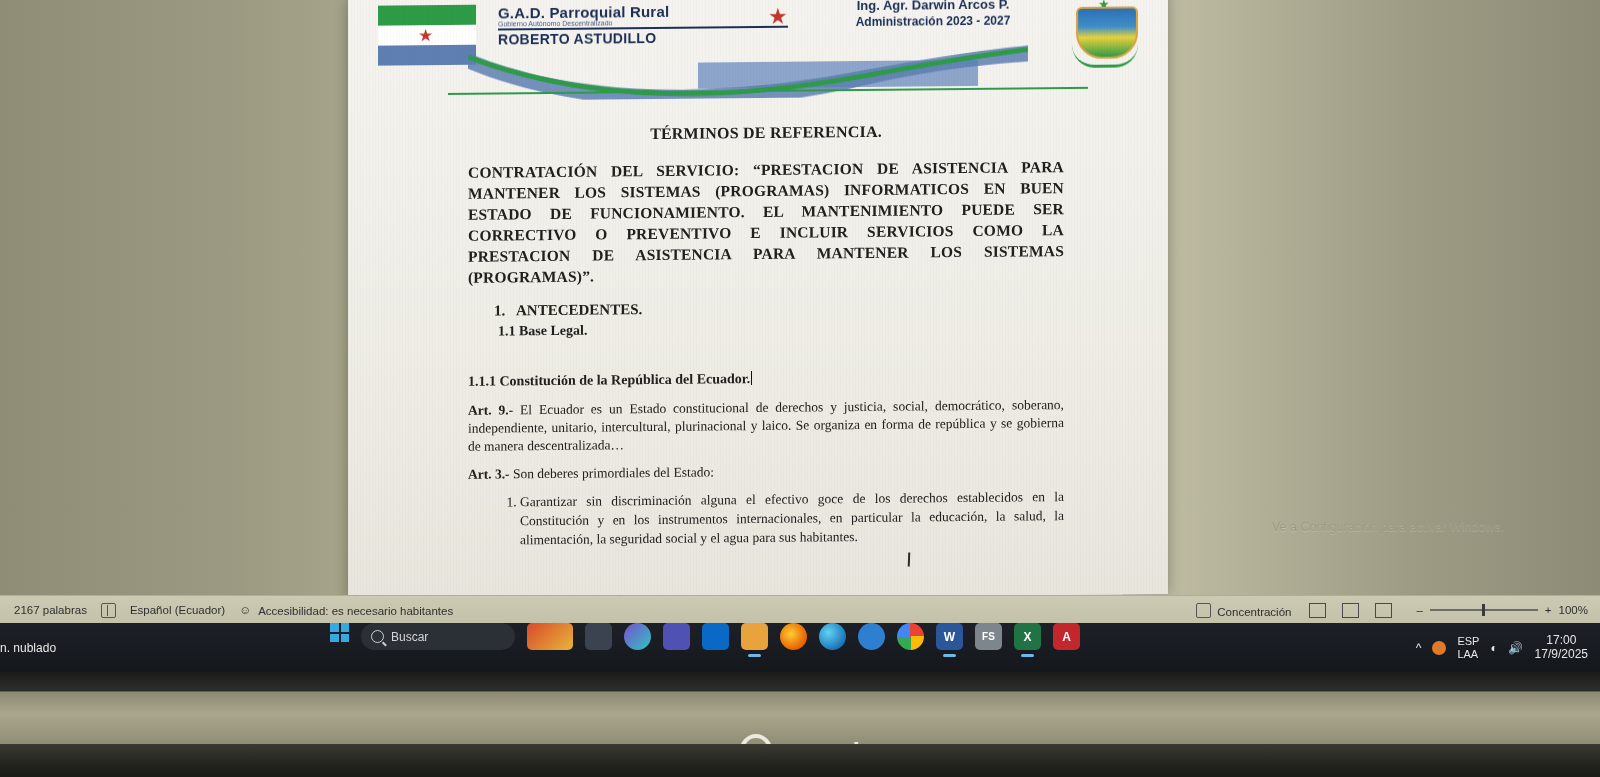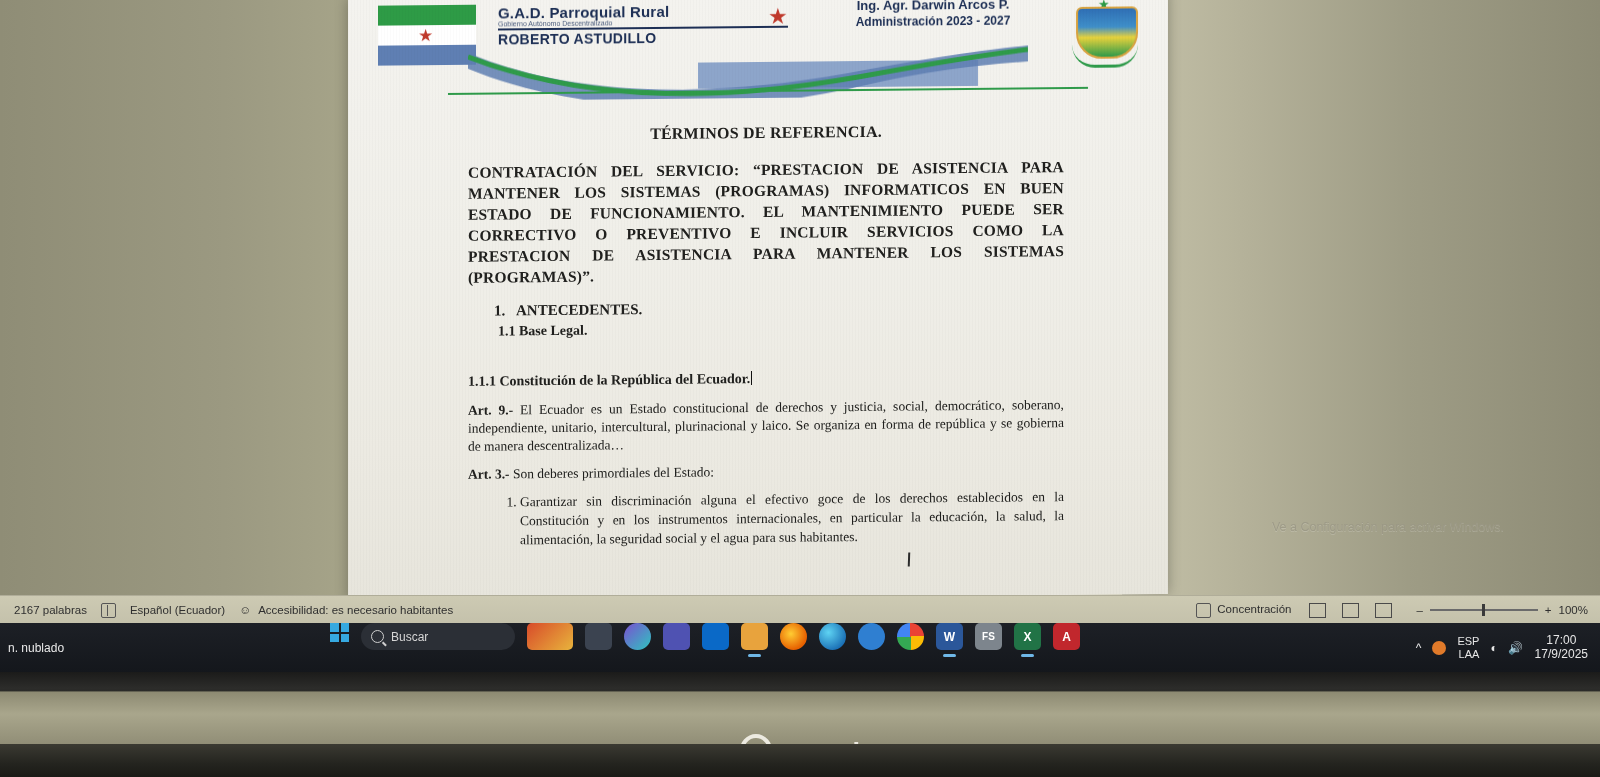--- a/index.html
+++ b/index.html
@@ -93,49 +93,49 @@
   }
   #win-activate .wa1{font-size:19px;}
   #win-activate .wa2{font-size:12.5px;margin-top:4px;opacity:.8;}
   
   #status-bar{
     position:absolute;left:0;top:595px;width:1600px;height:28px;
     background:linear-gradient(180deg,#cdcab3 0%,#c4c1ab 100%);
     display:flex;align-items:center;font-size:11.5px;color:#2f2f2f;
     border-top:1px solid rgba(0,0,0,.10);
   }
-  #status-bar .sb{display:flex;align-items:flex-start;gap:6px;margin-left:14px;white-space:nowrap;}
+  #status-bar .sb{display:flex;align-items:flex-end;gap:6px;margin-left:14px;white-space:nowrap;}
   #status-bar .spacer{flex:1;}
   .sb-icon{display:inline-block;width:13px;height:13px;border:1px solid #555;border-radius:2px;position:relative;}
   .sb-icon.book:after{content:"";position:absolute;left:5px;top:1px;width:1px;height:11px;background:#555;}
   .sb-icon.acc{border:none;}
   .zoom-wrap{display:flex;align-items:center;gap:7px;margin-right:12px;}
   .zoom-track{width:108px;height:2px;background:#6b6b6b;position:relative;}
   .zoom-knob{position:absolute;left:52px;top:-5px;width:3px;height:12px;background:#3a3a3a;}
   .view-ico{width:15px;height:13px;border:1px solid #4a4a4a;margin-right:6px;display:inline-block;}
   
   #taskbar{
     position:absolute;left:0;top:623px;width:1600px;height:49px;
     background:linear-gradient(180deg,#1d2026 0%,#14171c 100%);
     display:flex;align-items:center;color:#e7e7e7;font-size:12px;
   }
-  #weather{position:absolute;left:0;top:0;width:120px;height:49px;display:flex;align-items:center;padding-left:8px;color:#e9e9e9;font-size:12px;}
+  #weather{position:absolute;left:0;top:0;width:120px;height:49px;display:flex;align-items:center;color:#e9e9e9;font-size:12px;}
   #tb-center{position:absolute;left:330px;top:0;height:49px;display:flex;gap:12px;}
   .win-logo{width:19px;height:19px;display:grid;grid-template-columns:1fr 1fr;grid-template-rows:1fr 1fr;gap:2px;}
   .win-logo i{background:#36a9e1;display:block;}
   .search-pill{
     display:flex;align-items:center;gap:7px;height:27px;padding:0 14px 0 10px;
     border-radius:14px;background:#2b2f36;color:#d6d6d6;font-size:12px;min-width:130px;
   }
   .mag{width:11px;height:11px;border:1.6px solid #cfcfcf;border-radius:50%;position:relative;display:inline-block;}
   .mag:after{content:"";position:absolute;right:-4px;bottom:-3px;width:5px;height:1.6px;background:#cfcfcf;transform:rotate(45deg);}
   .tb-app{width:27px;height:27px;border-radius:5px;display:flex;align-items:center;justify-content:center;font-size:12px;color:#fff;font-weight:bold;position:relative;}
   .tb-app.active:after{content:"";position:absolute;bottom:-7px;left:7px;width:13px;height:3px;border-radius:2px;background:#6fb8e8;}
   #tb-right{position:absolute;right:0;top:0;height:49px;display:flex;align-items:center;gap:11px;padding-right:12px;}
-  .lang{line-height:1.12;text-align:right;font-size:11px;}
+  .lang{line-height:1.12;text-align:left;font-size:11px;}
   .clock{line-height:1.15;text-align:center;font-size:12px;}
   
   #bezel{
     position:absolute;left:0;top:672px;width:1600px;height:105px;
     background:linear-gradient(180deg,#3a3a38 0%,#2a2a28 18%,#8d8a72 19%,#a9a68c 40%,#8e8b74 72%,#6e6c5b 100%);
   }
   #bezel-top{position:absolute;left:0;top:0;width:1600px;height:16px;background:linear-gradient(180deg,#1b1b1a,#2c2c2a);}
   #brand{
     position:absolute;left:50%;top:34px;transform:translateX(-50%);
     display:flex;align-items:center;gap:5px;color:#eceae0;margin-top:28px;

